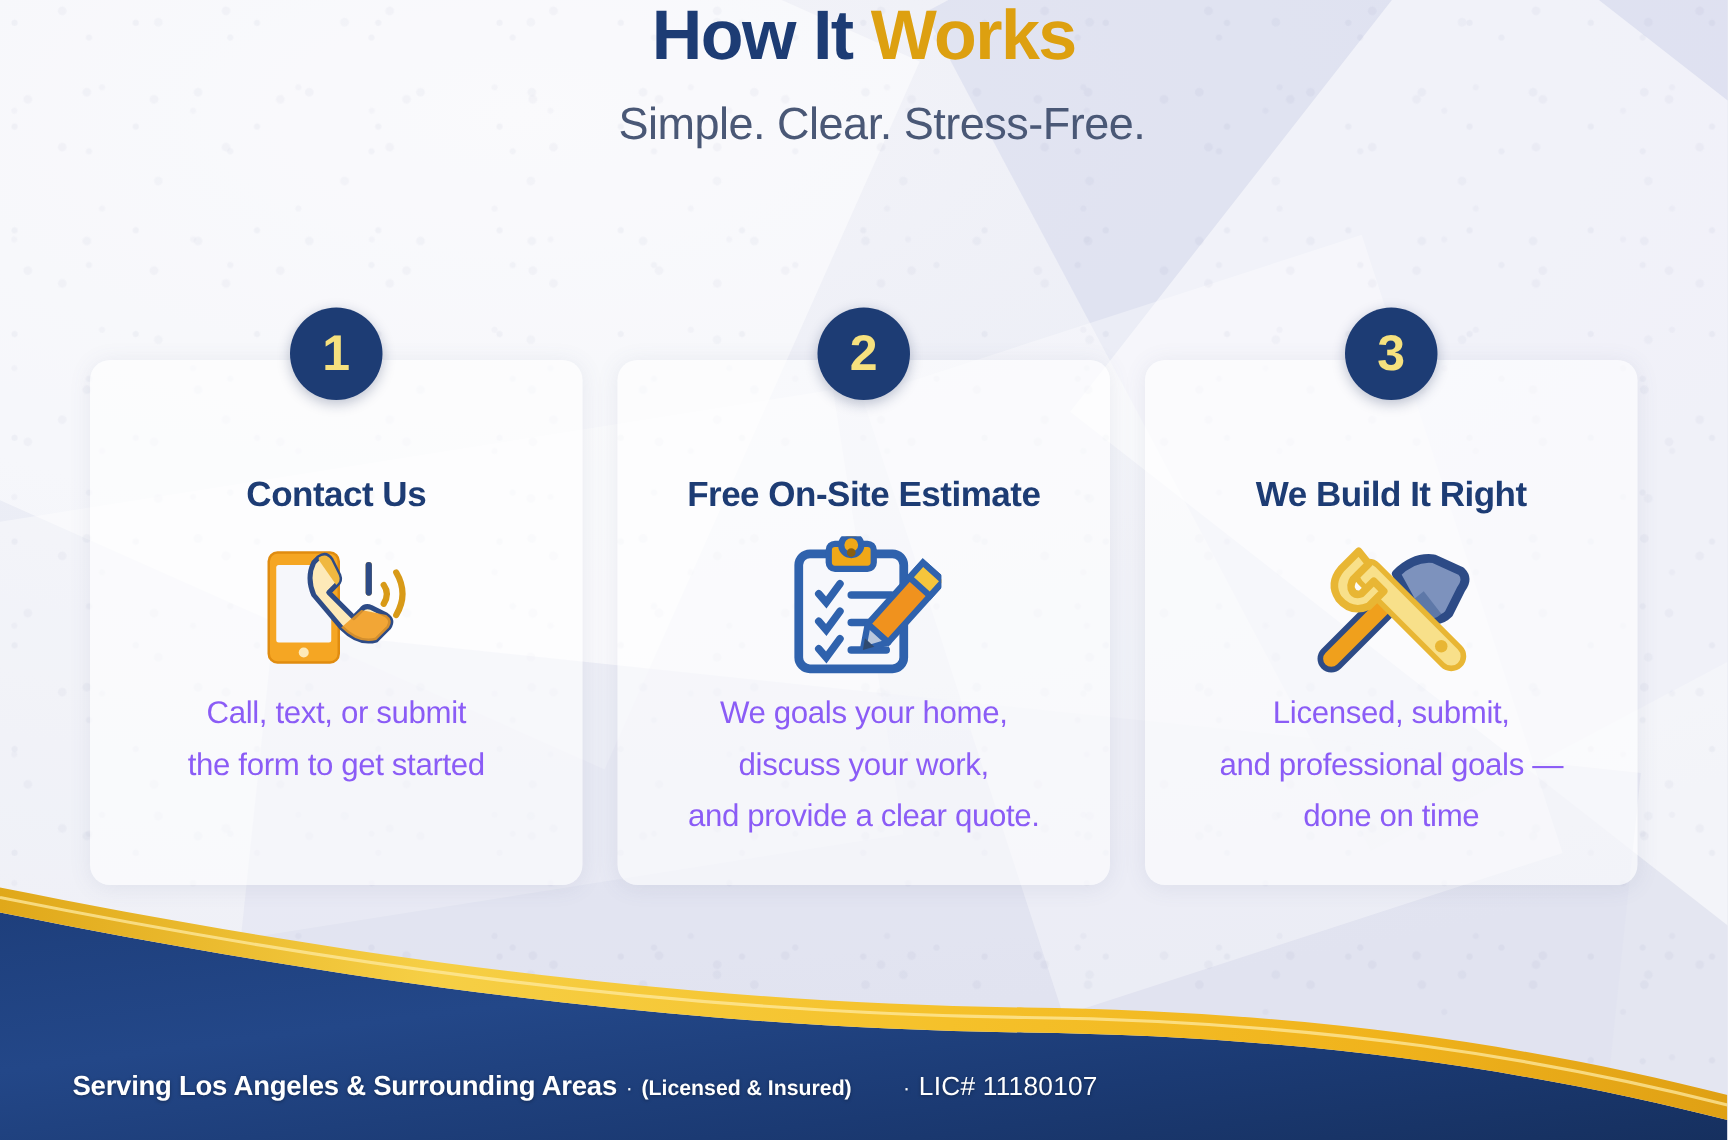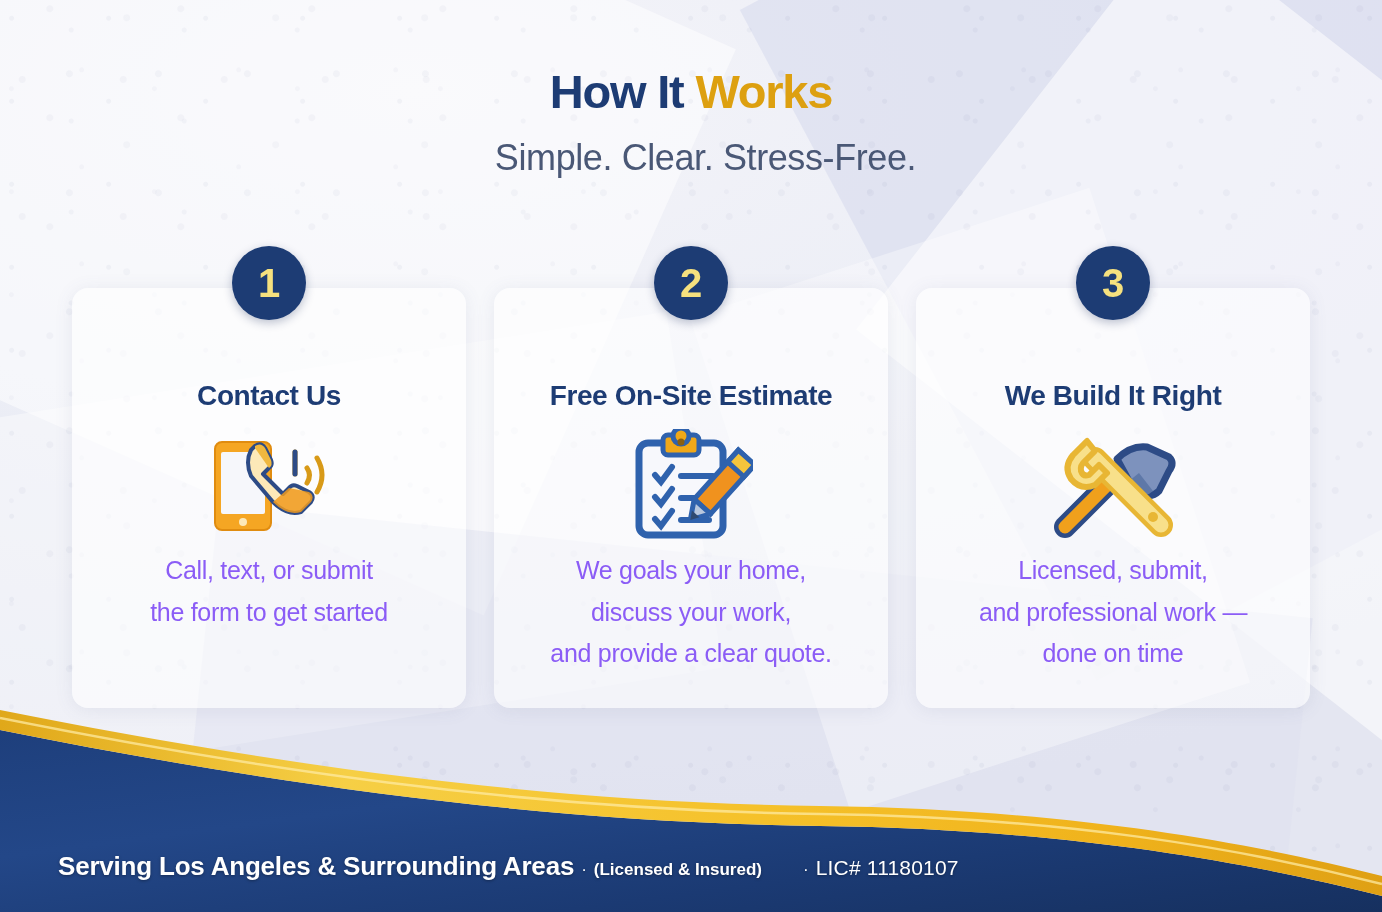--- a/index.html
+++ b/index.html
@@ -42,22 +42,21 @@
       radial-gradient(circle at 52% 72%, rgba(150,155,185,.14) 0 2px, transparent 3px),
       radial-gradient(circle at 78% 62%, rgba(150,155,185,.17) 0 3px, transparent 4px),
       radial-gradient(circle at 8% 86%, rgba(150,155,185,.13) 0 2px, transparent 3px);
     background-size: 97px 83px, 131px 109px, 113px 91px, 149px 127px,
                     101px 137px, 157px 97px, 89px 119px, 143px 103px;
   }
 
   
   .header { position:absolute; top:0; left:0; width:100%; z-index:3; text-align:center; }
   .title {
-    margin-top:68px;
-    font-size:47px; font-weight:700; letter-spacing:-1.2px; line-height:1;
+    font-size:56px; font-weight:700; letter-spacing:-1.2px; line-height:1;
     color:#1d3c74;
   }
   .title .gold { color:#dda010; }
   .subtitle {
     margin-top:22px;
     font-size:36px; font-weight:400; letter-spacing:-.4px;
     color:#4a5876;
     margin-left:29px;
   }
 
@@ -101,21 +100,21 @@
   .card-body span { display:block; white-space:nowrap; }
 
   
   .wave { position:absolute; left:0; bottom:0; width:1382px; height:230px; z-index:2; }
   .footer-text {
     position:absolute; left:58px; bottom:30px; z-index:5;
     display:flex; align-items:baseline; white-space:nowrap;
     color:#ffffff;
     text-shadow:0 1px 3px rgba(0,0,0,.35);
   }
-  .ft-main { font-size:26px; font-weight:700; letter-spacing:-.2px; }
+  .ft-main { font-size:22px; font-weight:700; letter-spacing:-.2px; }
   .ft-sep  { font-size:17px; margin:0 7px; }
   .ft-sub  { font-size:17px; font-weight:700;margin-top:28px; }
   .ft-gap  { display:inline-block; width:34px; }
   .ft-lic  { font-size:21px; font-weight:400; letter-spacing:.2px; }
 </style>
 </head>
 <body>
 
 <div class="bg">
   <div class="bg-base"></div>
@@ -220,21 +219,21 @@
           <path d="M40 18 Q26 28 30 44 Q34 58 50 58 L112 94 Q124 100 118 90 L112 94" fill="none"></path>
           <path d="M52 30 L118 96" stroke="#e8b634" stroke-width="24" stroke-linecap="round"></path>
           <path d="M52 30 L118 96" stroke="#f8e08a" stroke-width="15" stroke-linecap="round"></path>
           <path d="M44 12 L30 26 Q20 38 28 50 Q38 62 52 56 L64 44 L56 36 L46 46 Q40 48 38 42 Q37 36 42 32 L52 22 Z" fill="#f8e08a" stroke="#e8b634" stroke-width="6" stroke-linejoin="round"></path>
           <circle cx="110" cy="88" r="5" fill="#e8b634"></circle>
         </g>
       </svg>
     </div>
     <div class="card-body">
       <span>Licensed, submit,</span>
-      <span>and professional work —</span>
+      <span>and professional goals —</span>
       <span>done on time</span>
     </div>
   </div>
 
 </div>
 
 <svg class="wave" viewBox="0 0 1382 230" preserveAspectRatio="none">
   <defs>
     <linearGradient id="navyGrad" x1="0" y1="0" x2="1" y2="1">
       <stop offset="0%" stop-color="#1e3f7c"></stop>

